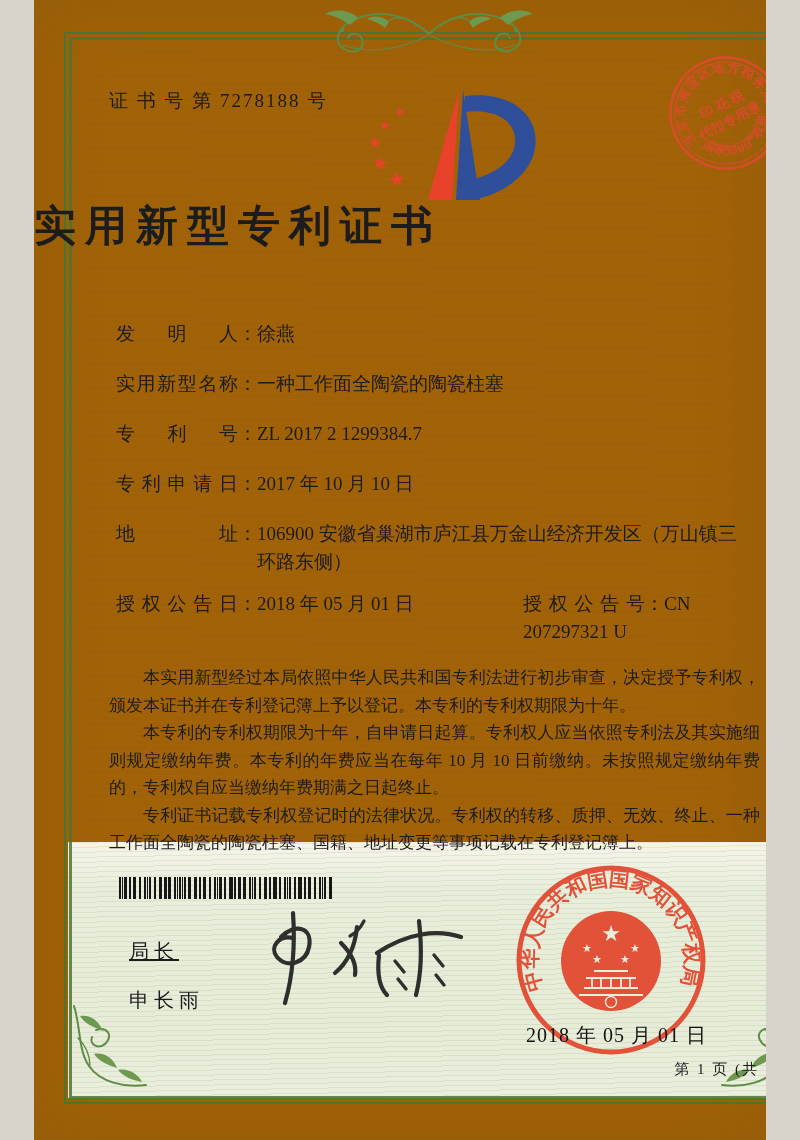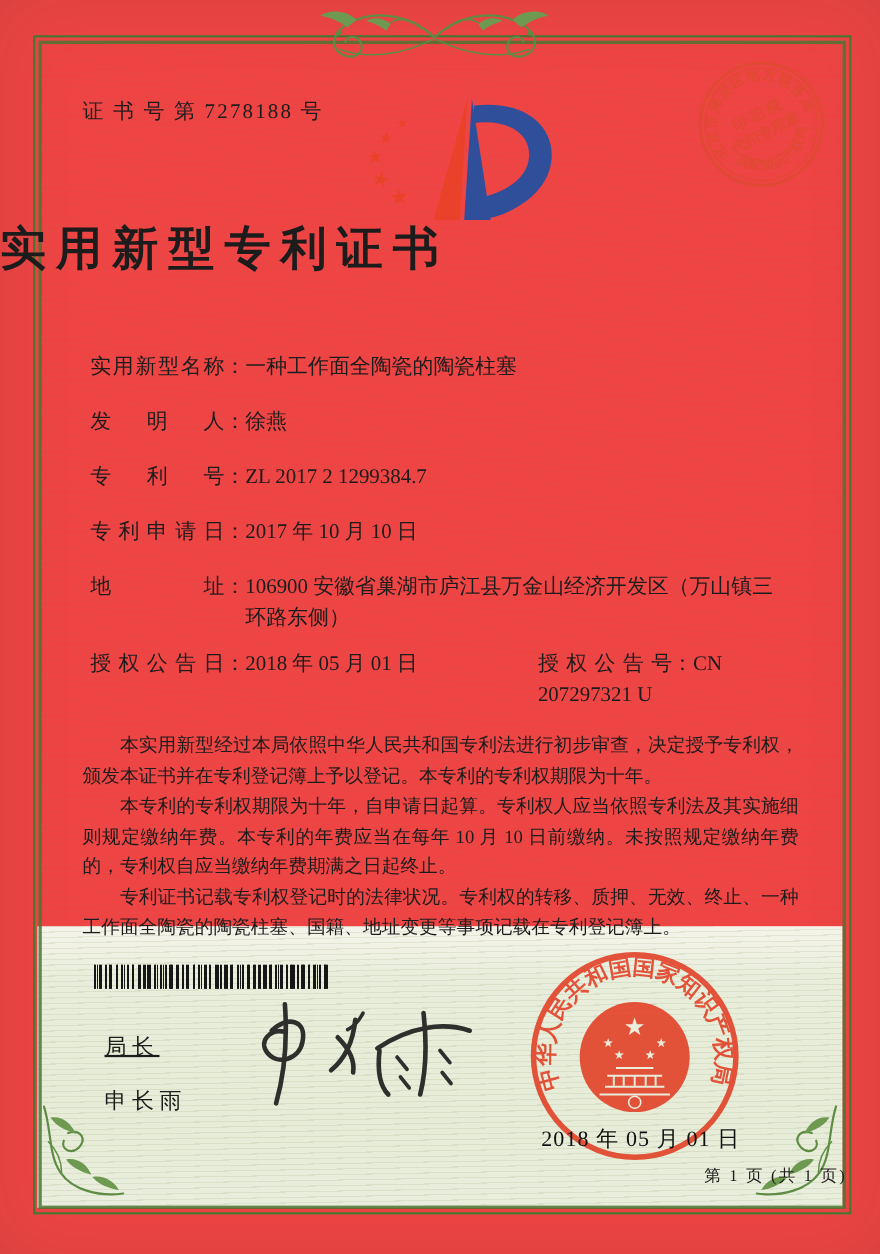--- a/index.html
+++ b/index.html
@@ -1,18 +1,18 @@
 <!DOCTYPE html>
 <html><head>
 <meta charset="utf-8">
 <style>
   html,body{margin:0;padding:0;background:#d8d4cb;}
   .page{
-    position:relative;width:800px;height:1140px;margin:0 auto;
-    background:#ef4444;overflow:hidden;
+    position:relative;width:732px;height:1140px;margin:0 auto;
+    background:#a16207;overflow:hidden;
     font-family:"Liberation Serif","DejaVu Serif",serif;
     color:#1c1c1c;
     box-shadow:inset 0 0 70px rgba(70,60,35,.14);
   }
   
   .green-zone{
     position:absolute;left:34px;top:842px;width:732px;height:256px;z-index:1;
     background:
       repeating-linear-gradient(179deg, rgba(130,160,100,.16) 0 1px, rgba(0,0,0,0) 1px 5px),
       linear-gradient(#f6f4ea, #e9eedc 18%, #e7ecd8 70%, #eaeedd);
@@ -117,24 +117,24 @@
     <text x="23" y="46" font-size="14" fill="#e8432a" text-anchor="middle" transform="rotate(10 23 42)">★</text>
     <text x="13" y="64" font-size="16" fill="#e8432a" text-anchor="middle" transform="rotate(-8 13 60)">★</text>
     <text x="18" y="85" font-size="18" fill="#e8432a" text-anchor="middle" transform="rotate(12 18 80)">★</text>
     <text x="35" y="102" font-size="20" fill="#e8432a" text-anchor="middle" transform="rotate(-6 35 96)">★</text>
   </svg>
 
   <h1 class="title">实用新型专利证书</h1>
 
   <div class="fields">
     <div class="frow">
+      <span class="flabel">发明人</span><span>：</span><span class="fvalue">徐燕</span>
+    </div>
+    <div class="frow">
       <span class="flabel">实用新型名称</span><span>：</span><span class="fvalue">一种工作面全陶瓷的陶瓷柱塞</span>
-    </div>
-    <div class="frow">
-      <span class="flabel">发明人</span><span>：</span><span class="fvalue">徐燕</span>
     </div>
     <div class="frow">
       <span class="flabel">专利号</span><span>：</span><span class="fvalue">ZL 2017 2 1299384.7</span>
     </div>
     <div class="frow">
       <span class="flabel">专利申请日</span><span>：</span><span class="fvalue">2017 年 10 月 10 日</span>
     </div>
     <div class="frow address">
       <span class="flabel">地址</span><span>：</span><span class="fvalue">106900 安徽省巢湖市庐江县万金山经济开发区（万山镇三环路东侧）</span>
     </div>

